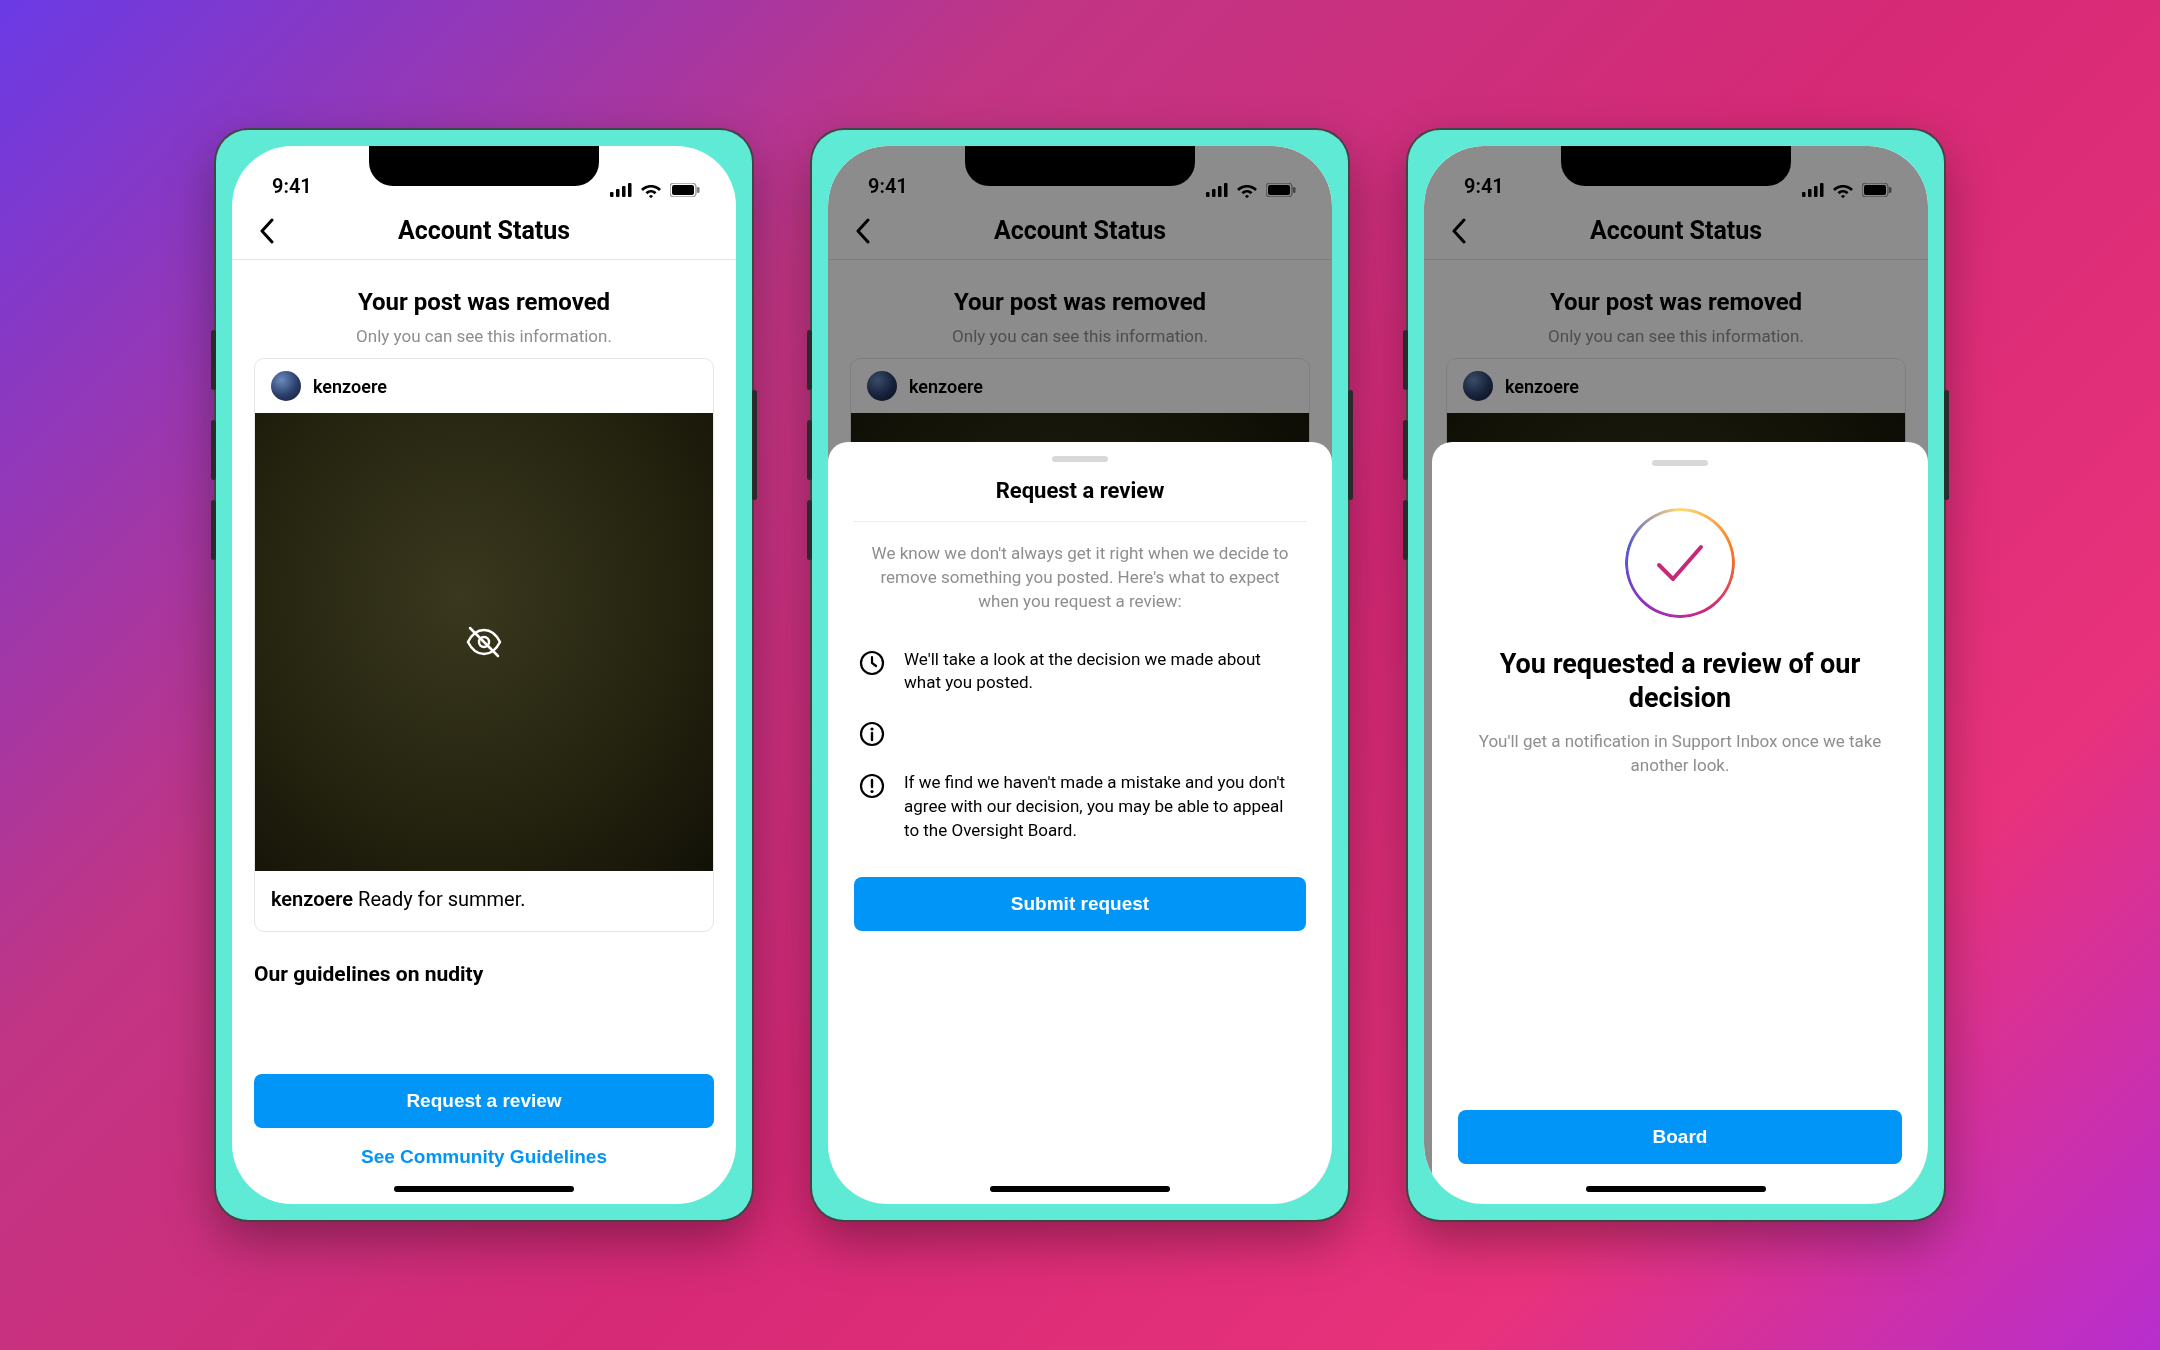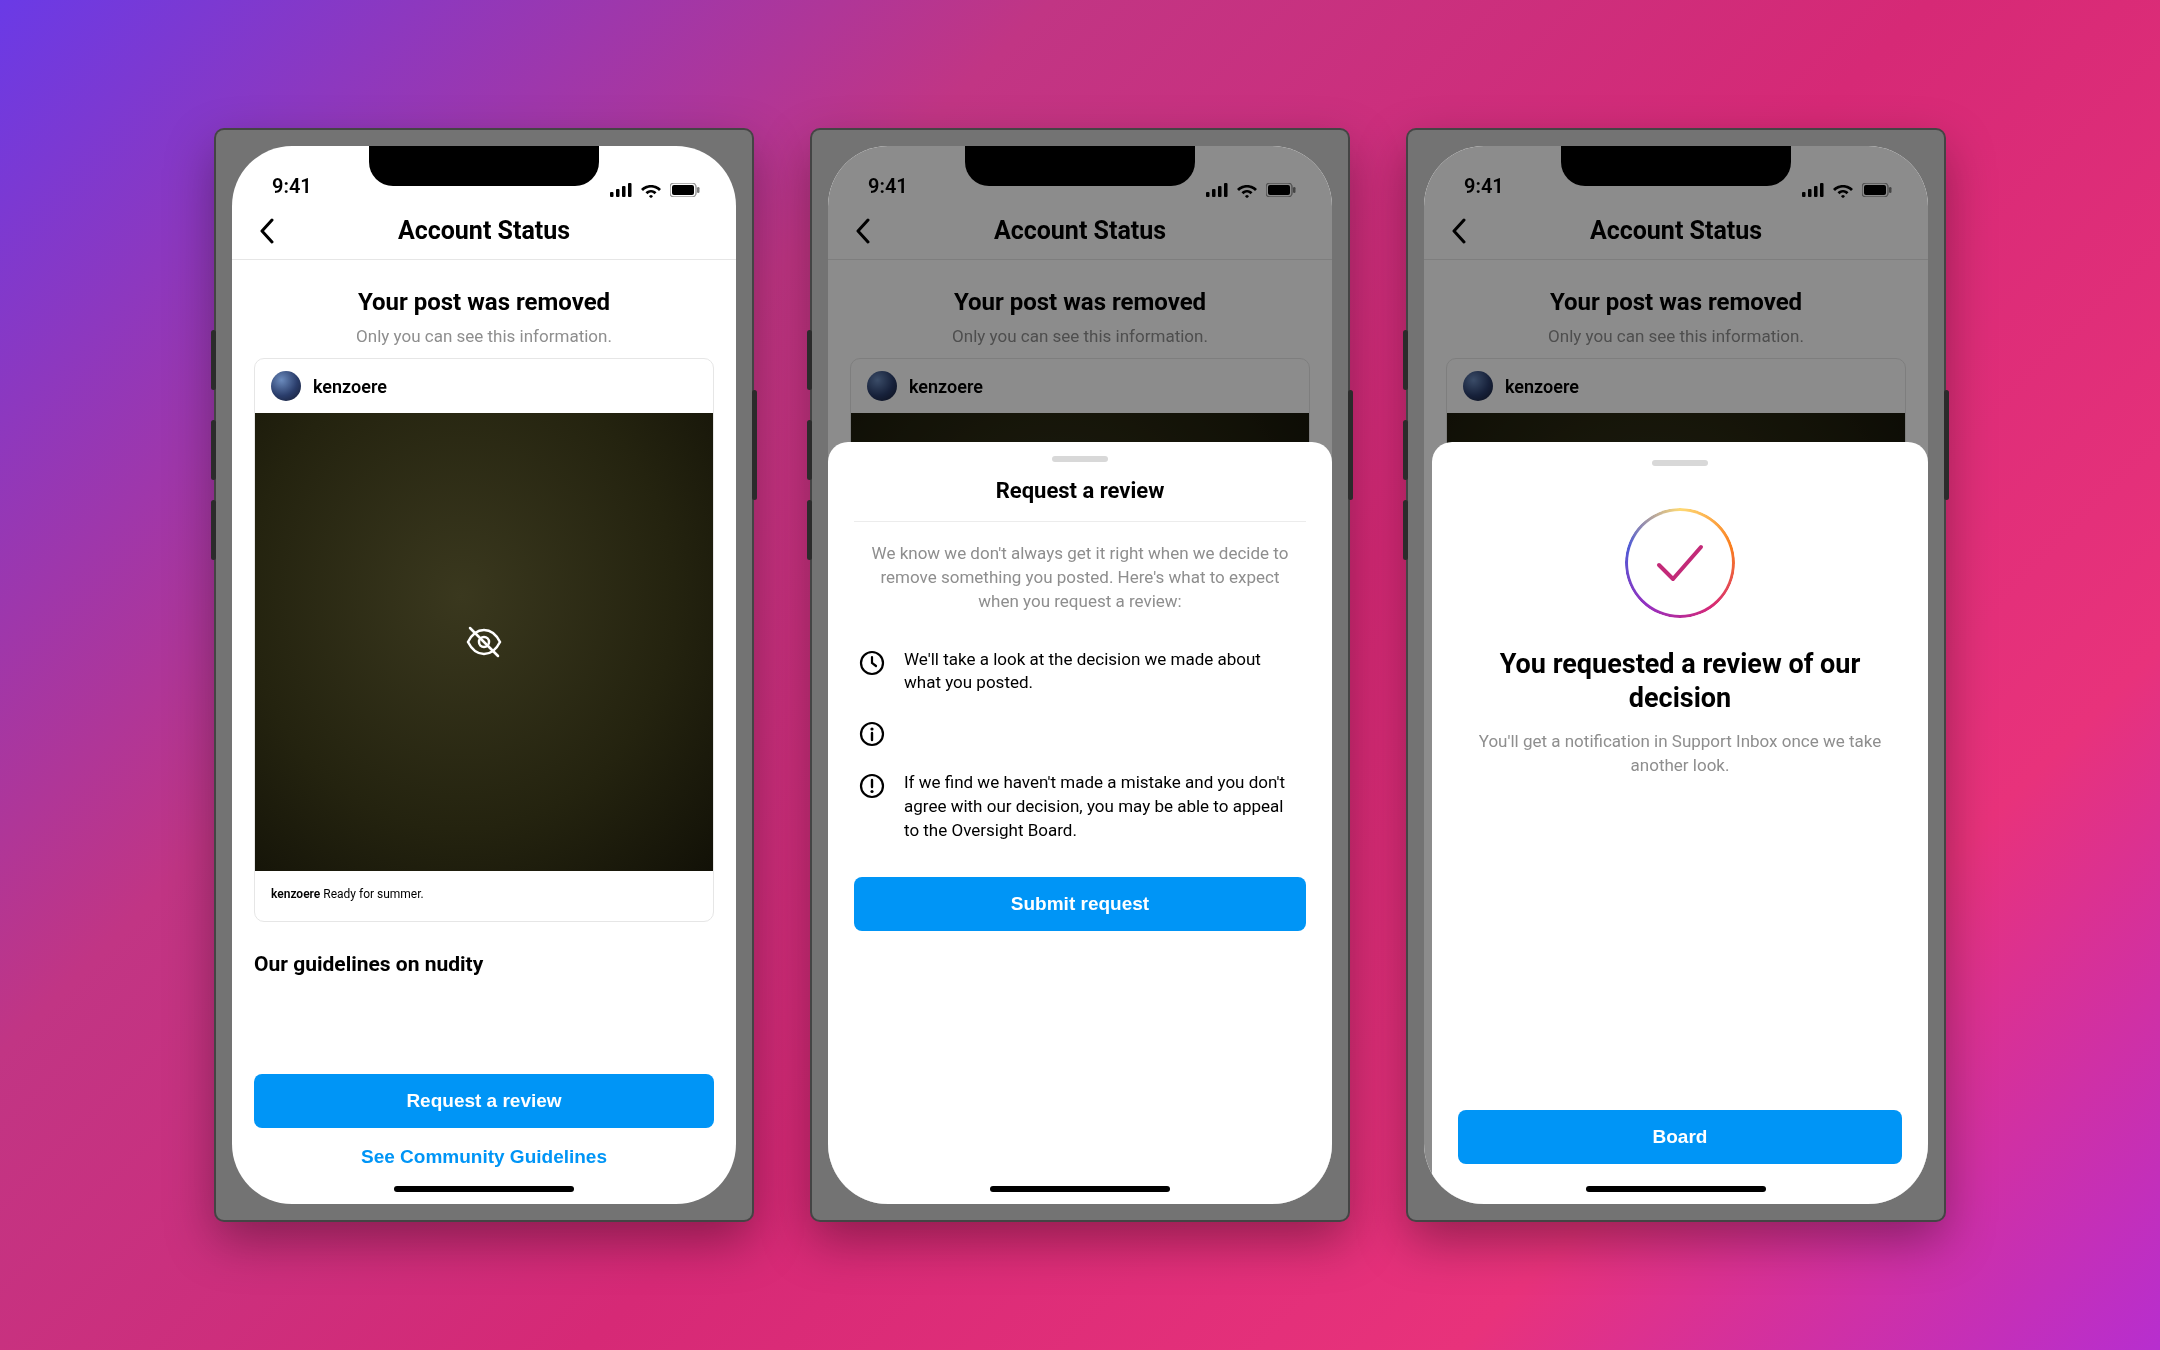--- a/index.html
+++ b/index.html
@@ -12,22 +12,22 @@
     justify-content: center;
     gap: 60px;
     height: 1350px;
     width: 2160px;
   }
 
   
   .phone {
     width: 536px;
     height: 1090px;
-    background: #737373;
-    border-radius: 8px;
+    background: #5eead4;
+    border-radius: 32px;
     padding: 16px;
     box-shadow: 0 0 0 2px #444, 0 20px 50px rgba(0,0,0,.35);
     position: relative;
   }
   .phone::before, .phone::after {
     content: "";
     position: absolute;
     background: #2b2b2b;
     border-radius: 4px;
   }
@@ -142,21 +142,21 @@
   .post-img {
     width: 100%;
     aspect-ratio: 1 / 1;
     background: radial-gradient(ellipse at 45% 40%, #3a381e 0%, #24230f 60%, #121107 100%);
     display: flex;
     align-items: center;
     justify-content: center;
   }
   .post-caption {
     padding: 16px 16px 20px;
-    font-size: 12px;
+    font-size: 20px;
   }
   .post-caption b { font-weight: 600; }
 
   .section-title {
     font-size: 21px;
     font-weight: 700;
     margin-top: 30px;
   }
 
   .footer-buttons {

